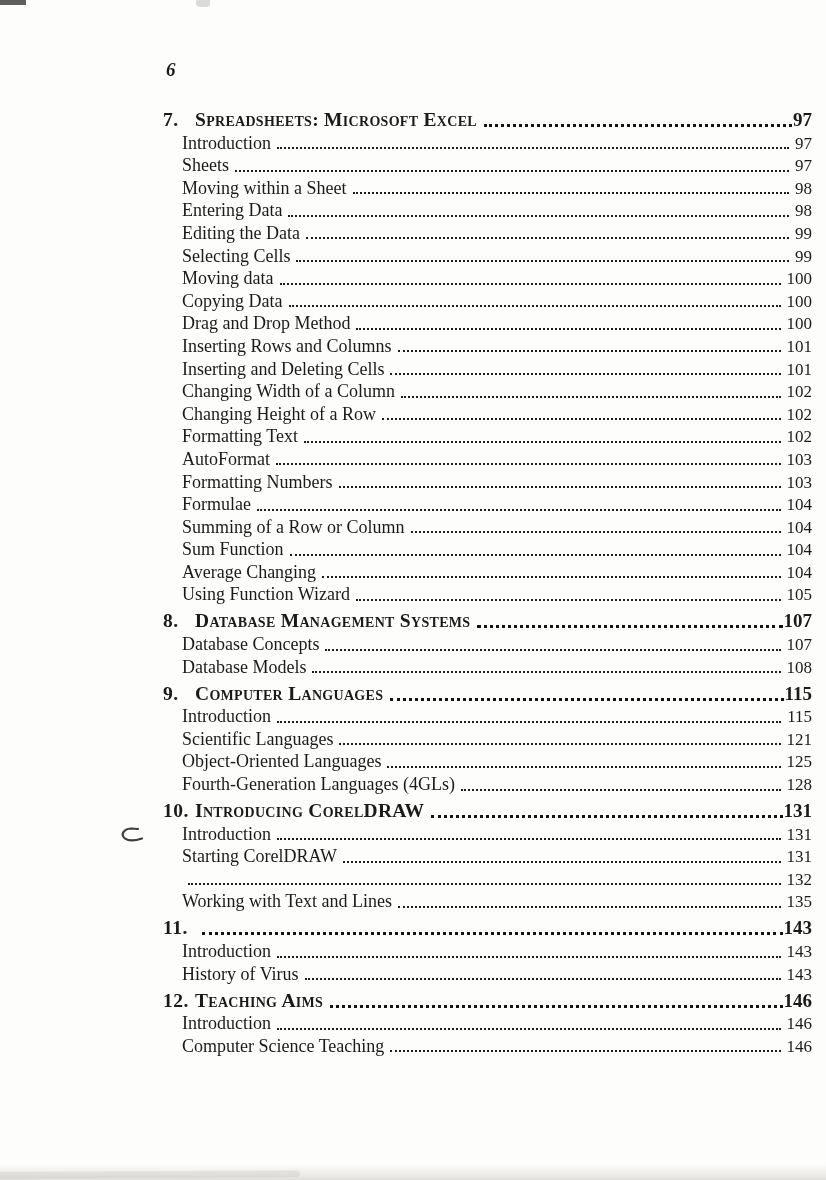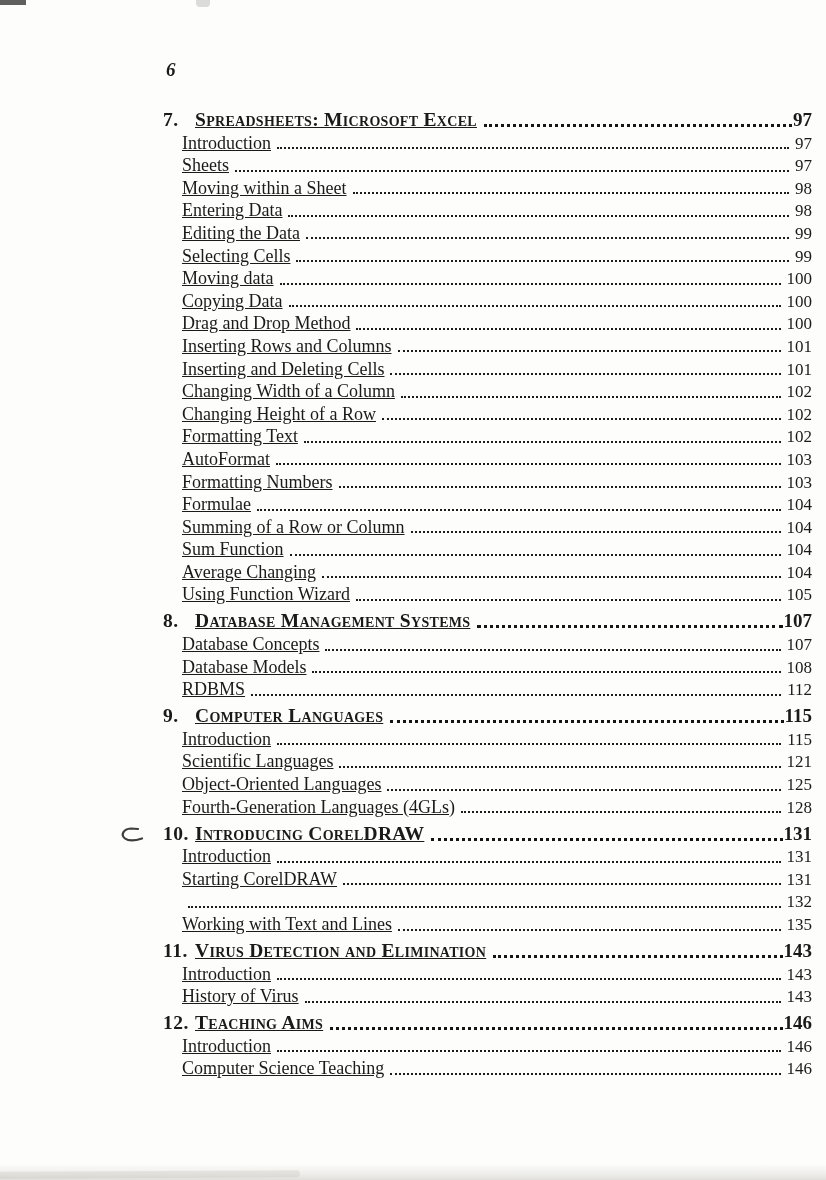--- a/index.html
+++ b/index.html
@@ -42,21 +42,21 @@
   
   .pencil-mark {
     position:absolute; left:117px; top:825px;
     width:32px; height:24px;
   }
   
   .toc {
     position:absolute; top:104px; left:163px; width:649px;
   }
   .row { display:flex; align-items:flex-end; }
-  .row .t { white-space:nowrap;text-decoration:underline; }
+  .row .t { white-space:nowrap; }
   .leader { flex:1; border-bottom:2px dotted #1c1c1c; margin:0 6px 4.5px 6px; }
   .row .p { white-space:nowrap; }
 
   .chapter-row {
     height:25px; padding-top:2px;
     font-weight:bold;
   }
   .chapter-row .num {
     display:inline-block; width:32px; font-size:19.5px; letter-spacing:.5px;
   }
@@ -209,25 +209,20 @@
       <div class="row section-row">
         <span class="t">Database Concepts</span>
         <span class="leader"></span>
         <span class="p">107</span>
       </div>
       <div class="row section-row">
         <span class="t">Database Models</span>
         <span class="leader"></span>
         <span class="p">108</span>
       </div>
-      <div class="row section-row">
-        <span class="t">RDBMS</span>
-        <span class="leader"></span>
-        <span class="p">112</span>
-      </div>
       <div class="row chapter-row">
         <span class="num">9.</span>
         <span class="t">Computer Languages</span>
         <span class="leader"></span>
         <span class="p">115</span>
       </div>
       <div class="row section-row">
         <span class="t">Introduction</span>
         <span class="leader"></span>
         <span class="p">115</span>
@@ -267,21 +262,20 @@
         <span class="leader"></span>
         <span class="p">132</span>
       </div>
       <div class="row section-row">
         <span class="t">Working with Text and Lines</span>
         <span class="leader"></span>
         <span class="p">135</span>
       </div>
       <div class="row chapter-row">
         <span class="num">11.</span>
-        <span class="t">Virus Detection and Elimination</span>
         <span class="leader"></span>
         <span class="p">143</span>
       </div>
       <div class="row section-row">
         <span class="t">Introduction</span>
         <span class="leader"></span>
         <span class="p">143</span>
       </div>
       <div class="row section-row">
         <span class="t">History of Virus</span>

